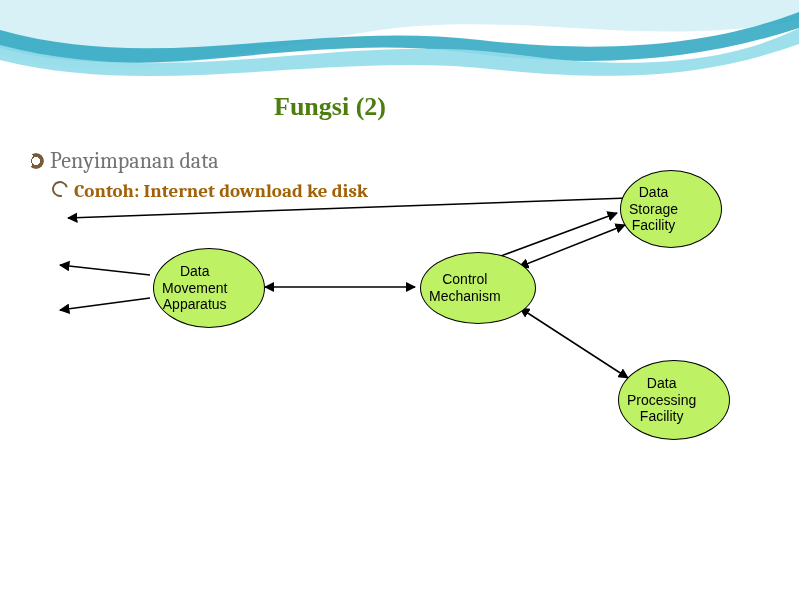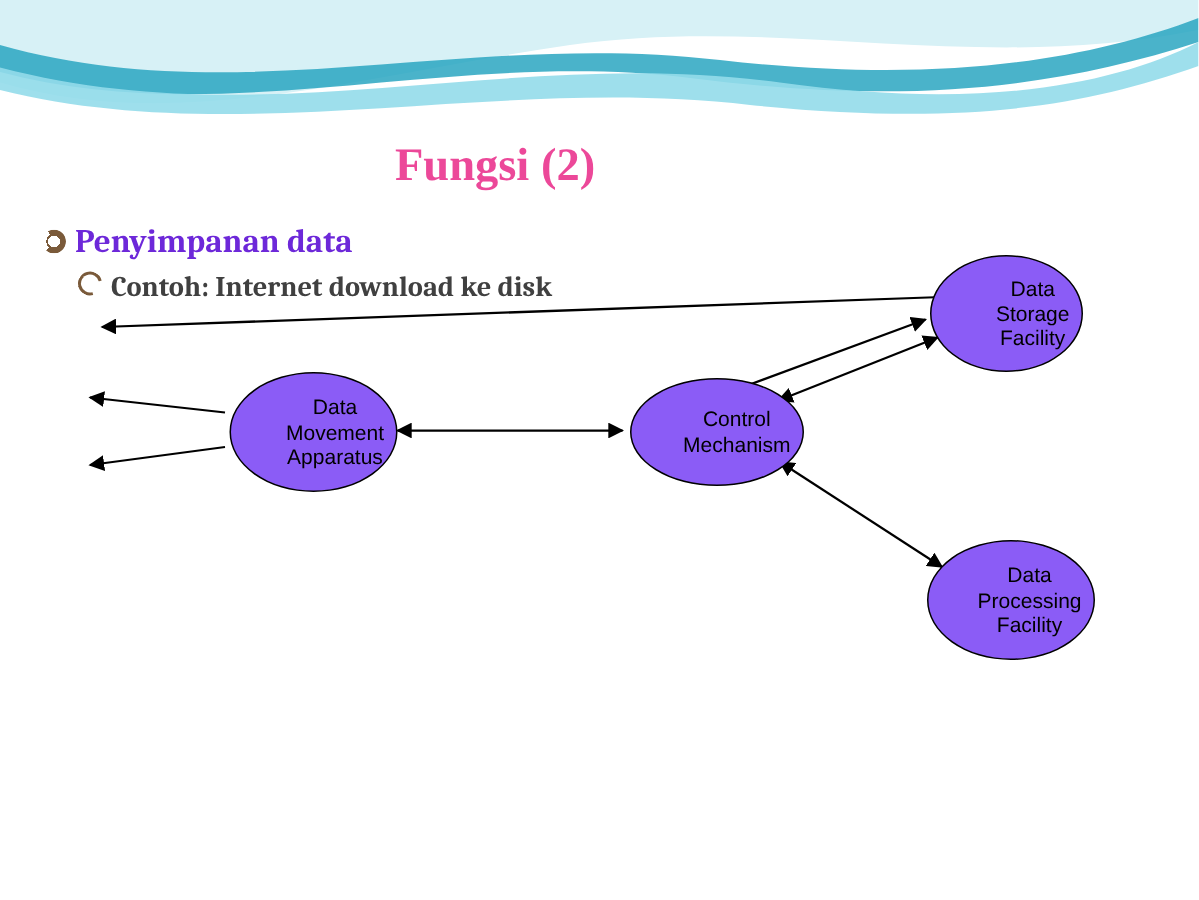--- a/index.html
+++ b/index.html
@@ -17,32 +17,32 @@
     left: 0;
     width: 799px;
     height: 95px;
   }
   .title {
     position: absolute;
     top: 92px;
     left: 0;
     width: 660px;
     text-align: center;
-    font-size: 31px;
+    font-size: 26px;
     font-weight: bold;
-    color: #ec4899;
+    color: #4d7c0f;
     font-family: 'Times New Roman', serif;
   }
   .bullet-l1 {
     position: absolute;
     left: 28px;
     top: 148px;
     font-size: 22px;
-    font-weight: bold;
-    color: #6d28d9;
+    font-weight: normal;
+    color: #737373;
     font-family: Cambria, Georgia, serif;
   }
   .bullet-l1::before {
     content: "";
     display: inline-block;
     width: 16px;
     height: 16px;
     margin-right: 6px;
     vertical-align: -1px;
     background: radial-gradient(circle at 50% 50%, transparent 30%, #7a5a3a 30%, #7a5a3a 45%, transparent 45%),
@@ -50,43 +50,43 @@
     border-radius: 50%;
     -webkit-mask: radial-gradient(circle, transparent 4px, #000 4px);
     mask: radial-gradient(circle, transparent 4px, #000 4px);
   }
   .bullet-l2 {
     position: absolute;
     left: 52px;
     top: 180px;
     font-size: 19px;
     font-weight: bold;
-    color: #404040;
+    color: #a16207;
     font-family: Cambria, Georgia, serif;
   }
   .bullet-l2::before {
     content: "";
     display: inline-block;
     width: 12px;
     height: 12px;
     margin-right: 6px;
     vertical-align: 0px;
     border: 2px solid #7a5a3a;
     border-radius: 50%;
     border-right-color: transparent;
     transform: rotate(30deg);
   }
   .node {
     position: absolute;
     border: 1px solid #000;
     border-radius: 50%;
-    background: #8b5cf6;
+    background: #bef264;
     display: flex;
     align-items: center;
-    justify-content: flex-end;
+    justify-content: flex-start;
     text-align: center;
     font-family: Arial, Helvetica, sans-serif;
     font-size: 14px;
     line-height: 1.2;
     color: #000;
     padding: 8px;
   }
   .svglines { position: absolute; left:0; top:0; }
 </style>
 </head>

